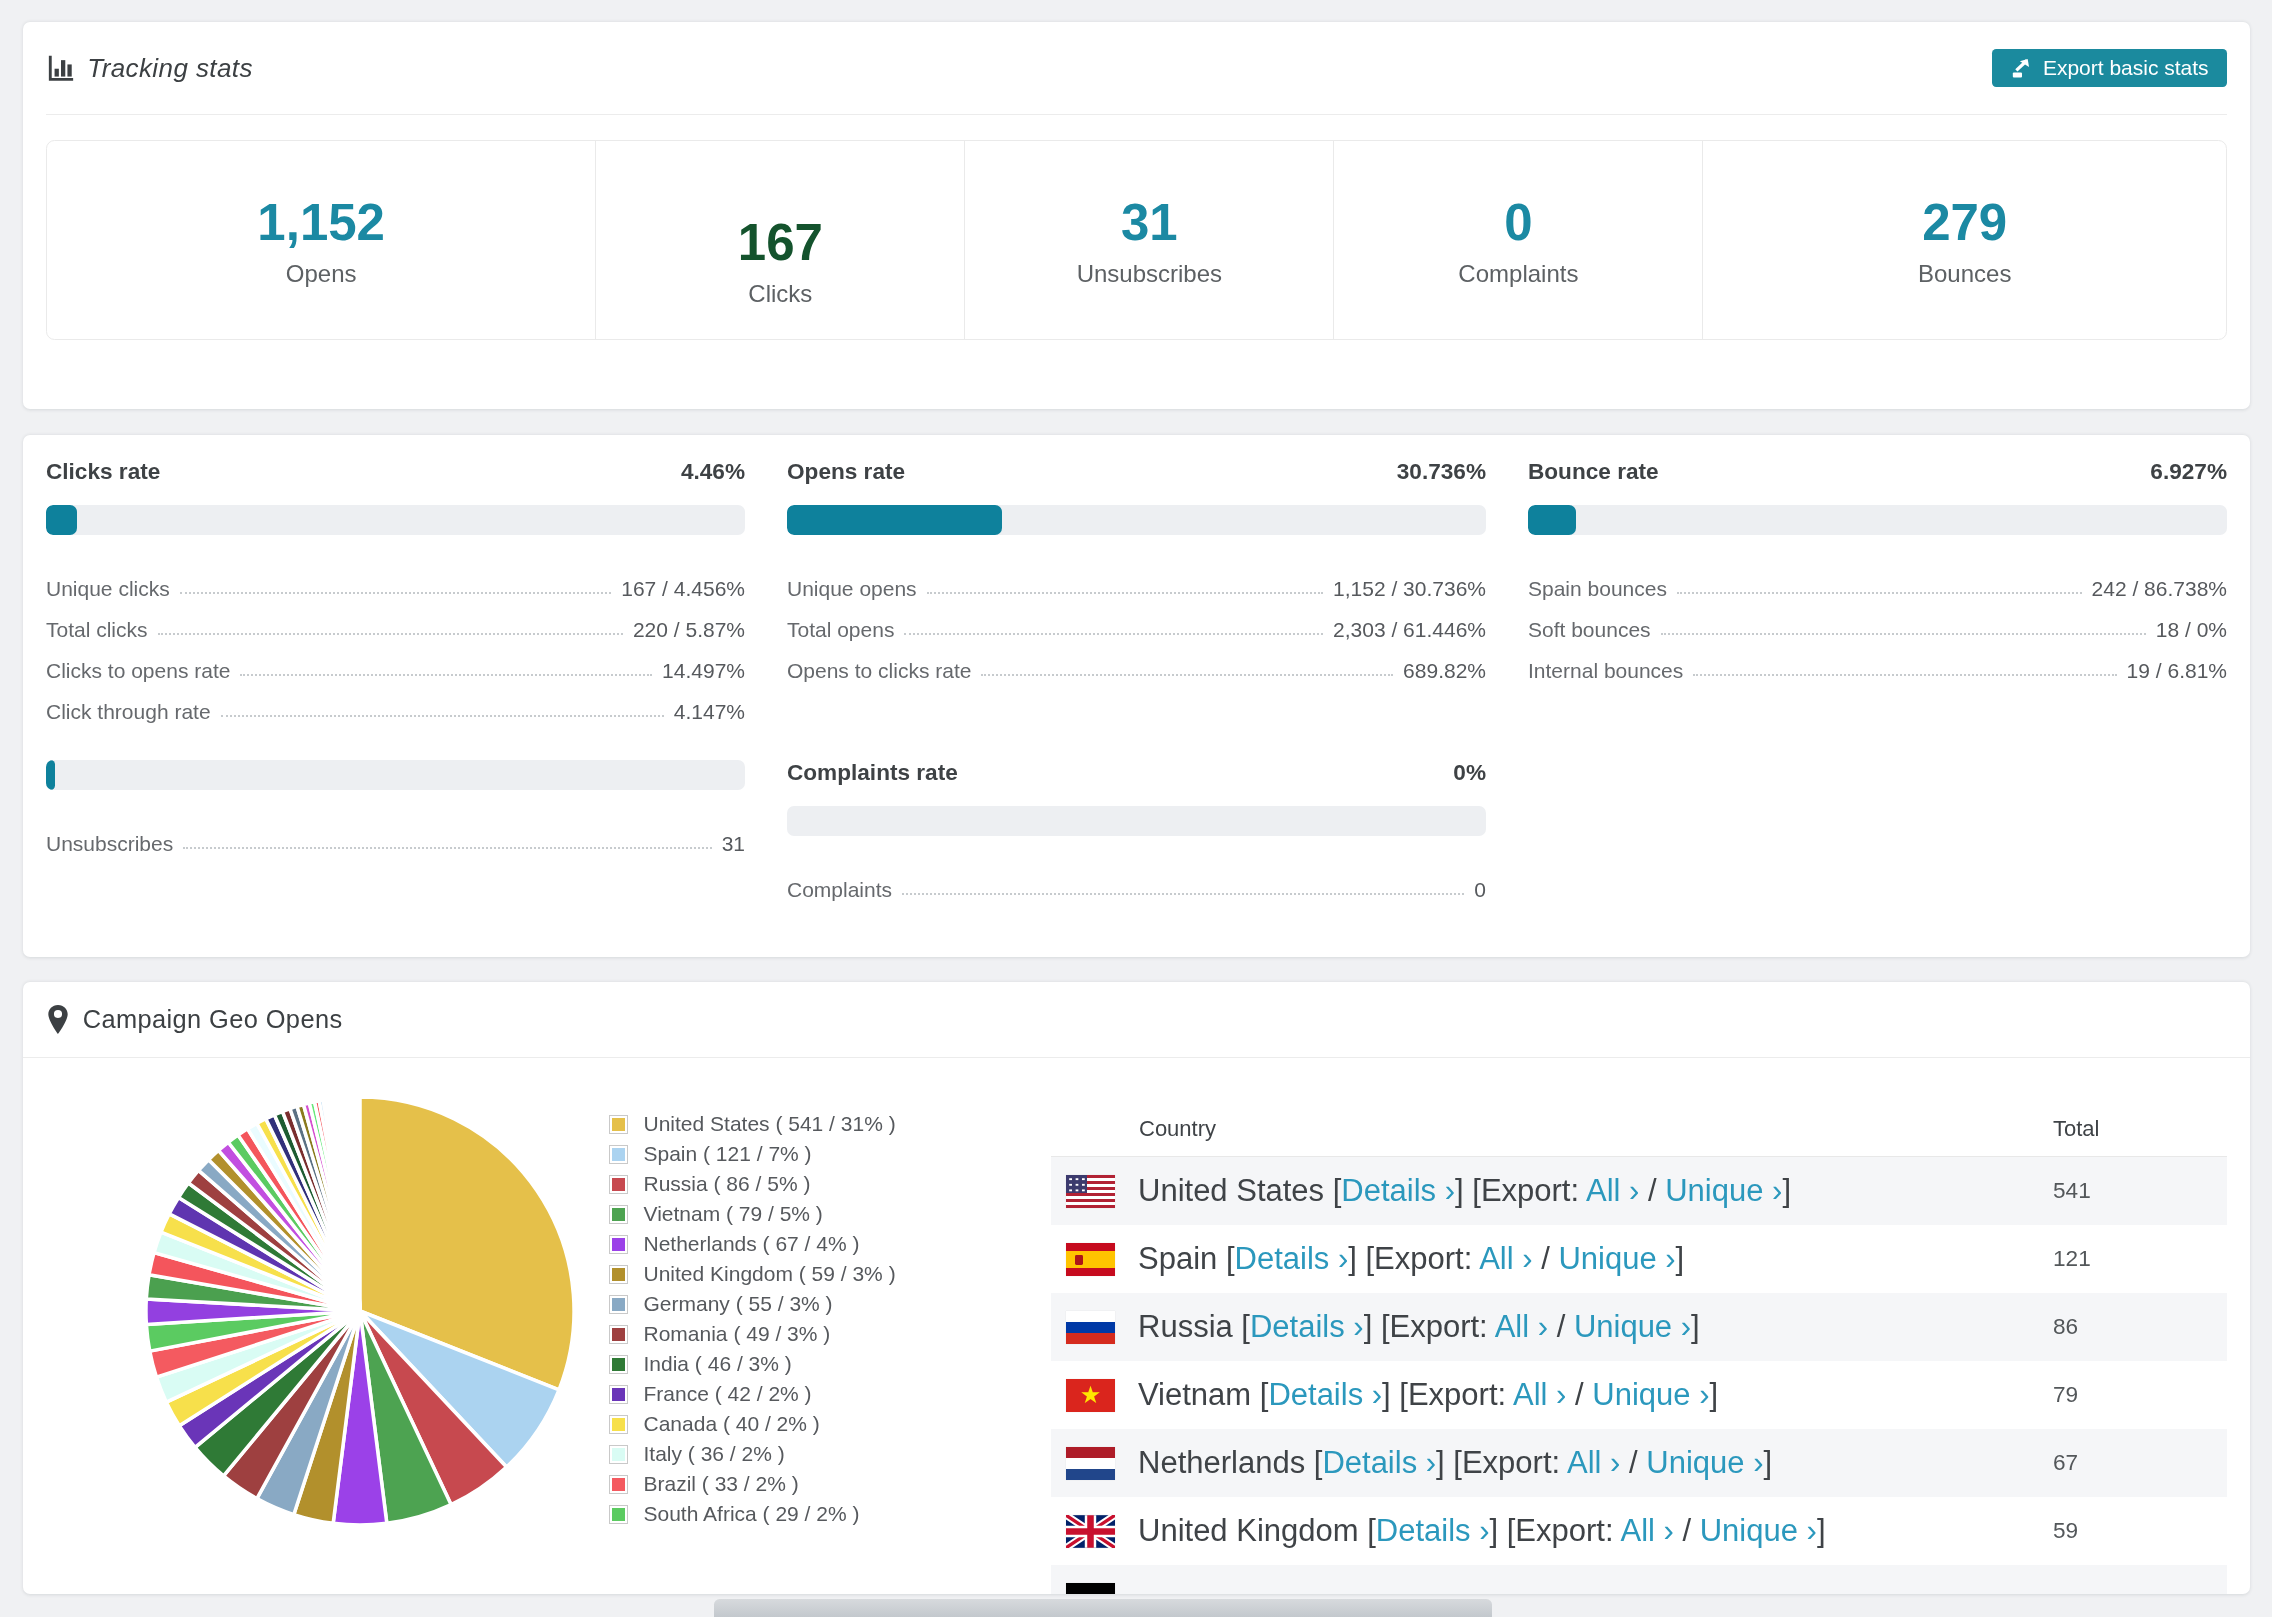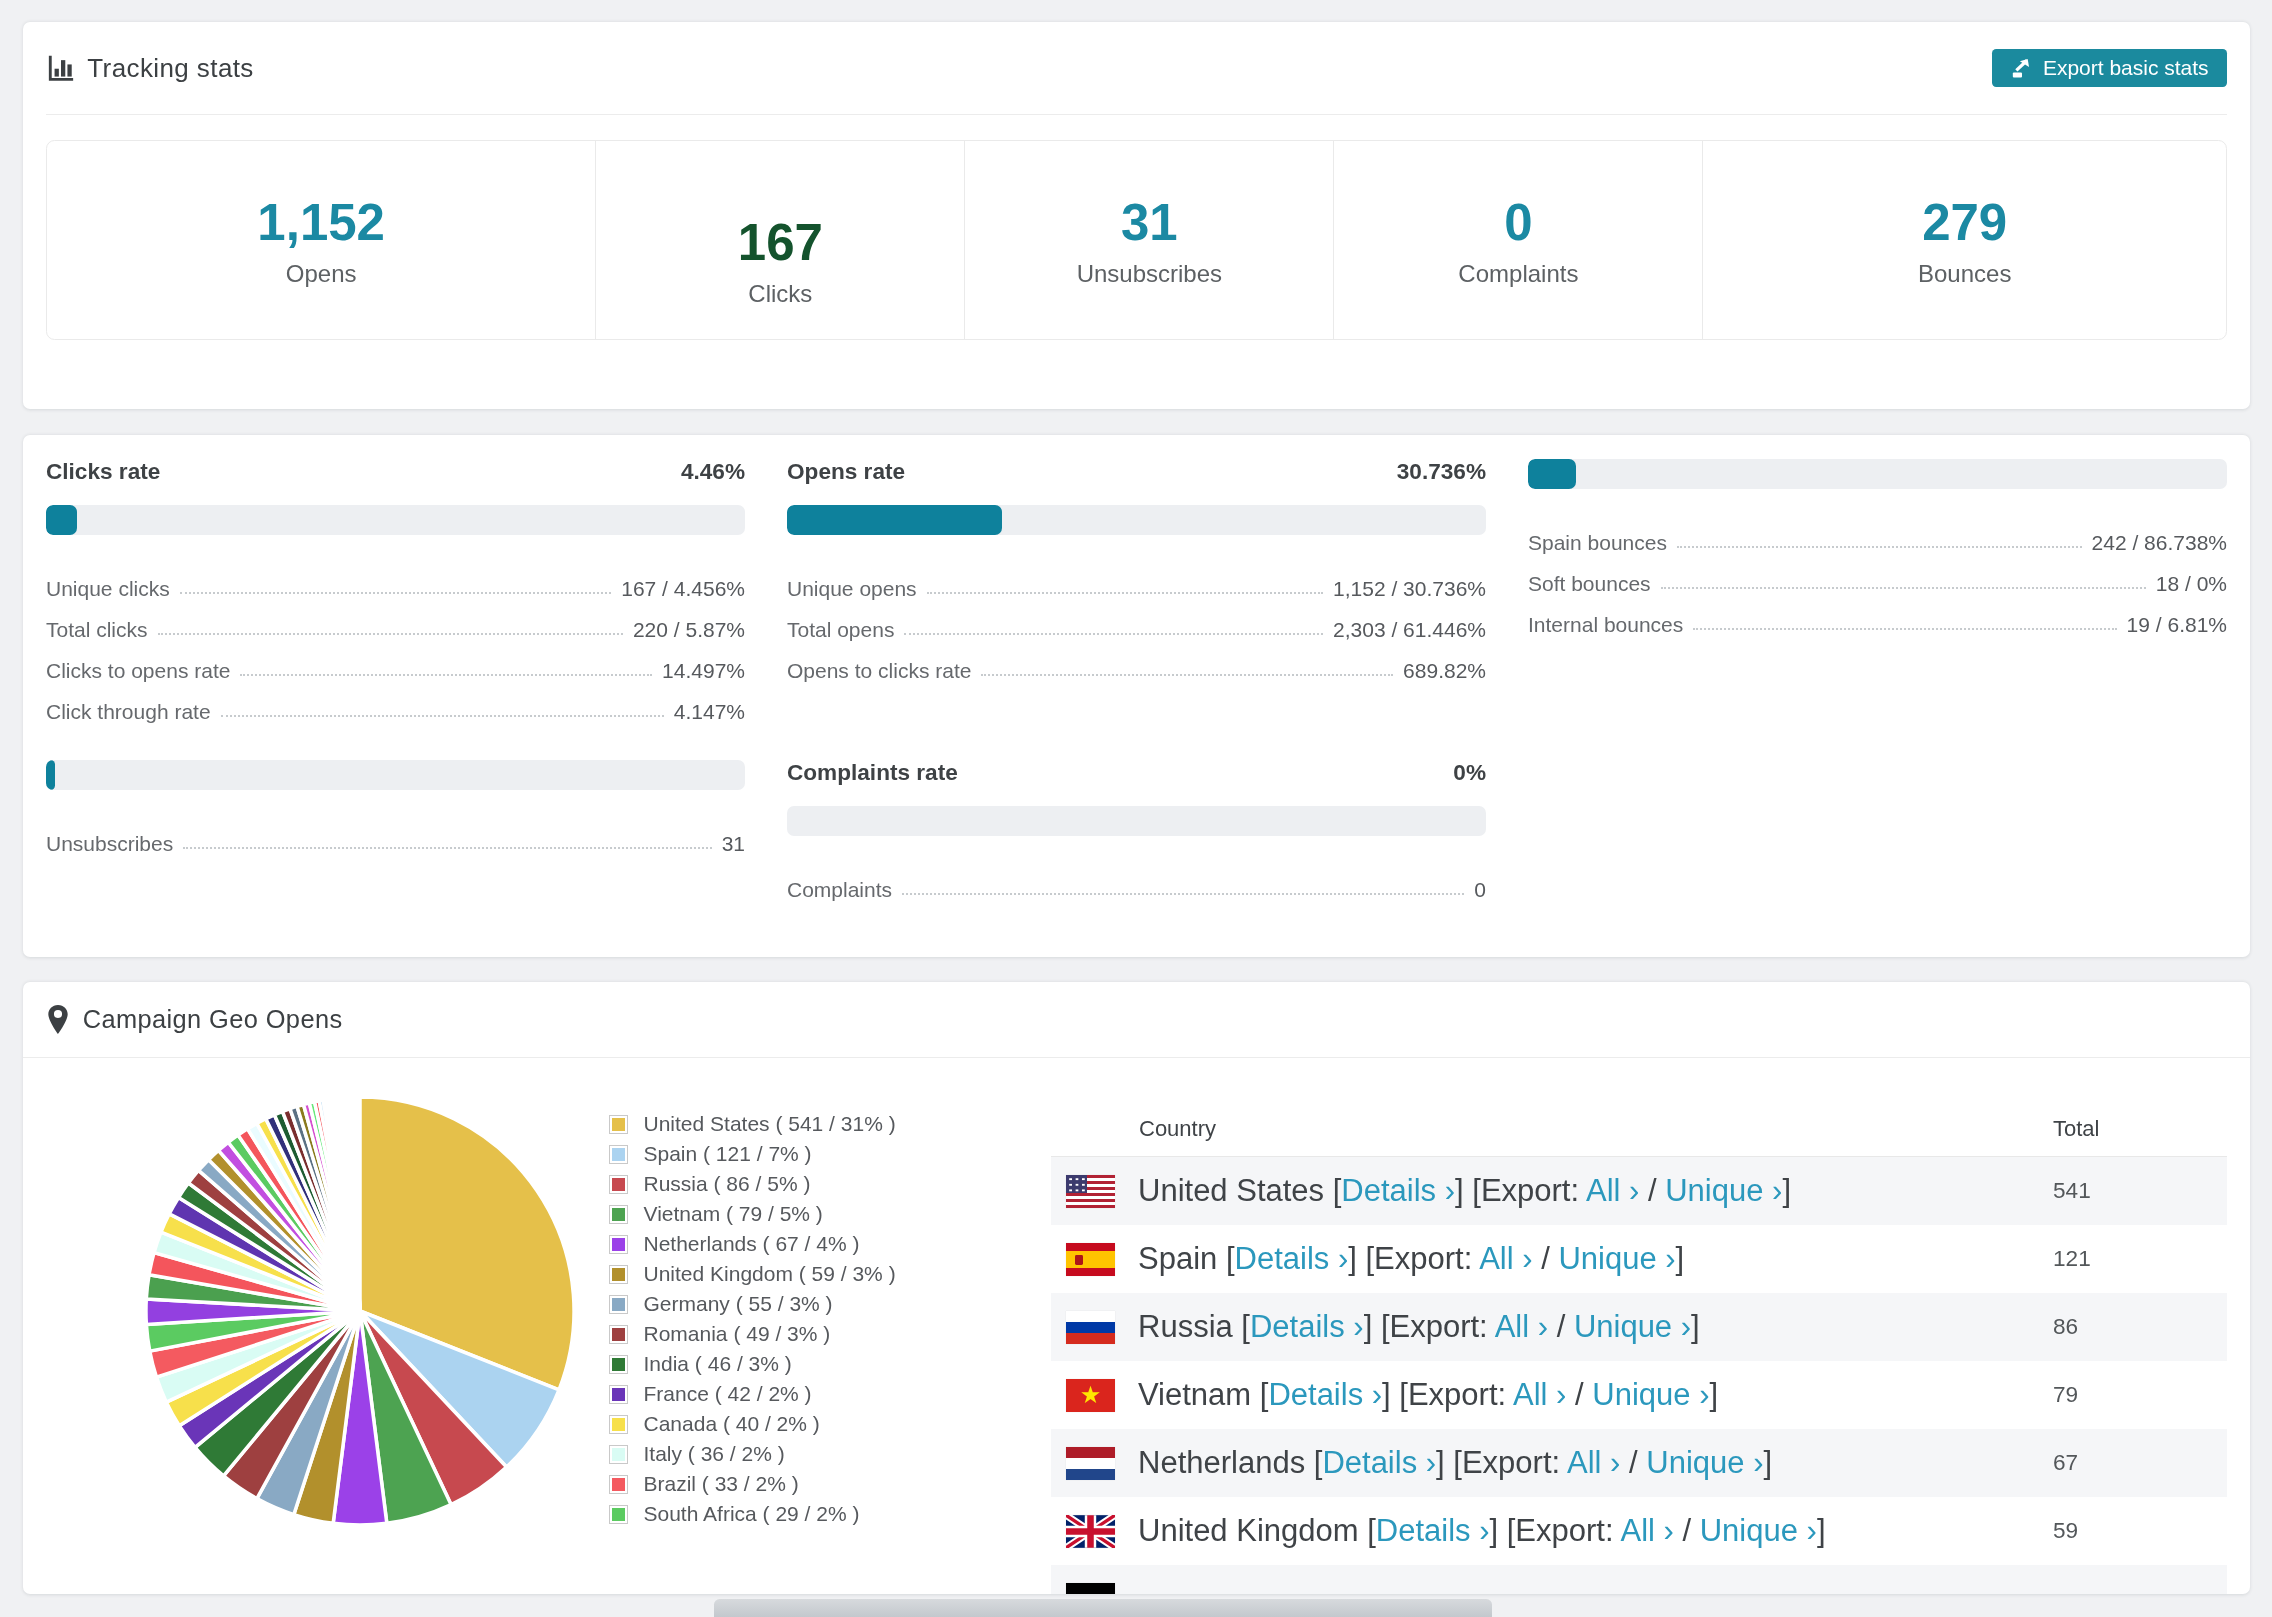--- a/index.html
+++ b/index.html
@@ -14,21 +14,21 @@
   .page { padding:22px 23px 0 23px; }
   .card {
     background:#fff;
     border-radius:7px;
     box-shadow:0 0.7px 3.5px rgba(60,70,80,.14);
   }
 
   
   .card1 { height:387px; padding:0 23px; }
   .c1-header { height:93px; display:flex; align-items:center; border-bottom:1.4px solid #ececec; }
-  .c1-title { display:flex; align-items:center; font-size:26px; color:#3c4043; letter-spacing:0.4px; }
+  .c1-title { display:flex; align-items:center; font-size:26px; color:#3c4043; letter-spacing:0.4px;font-style:italic; }
   .c1-title svg { margin-right:11.3px; }
   .spacer { flex:1; }
   .export-btn {
     display:flex; align-items:center; gap:10px;
     border:none; cursor:pointer;
     color:#fff; font-size:21px; font-family:inherit;
     padding:0 18.4px; height:38px; border-radius:4.2px;
   }
   .summary-row {
     margin-top:25.4px; height:200px;
@@ -200,20 +200,24 @@
               <div class="srow-value">2,303 / 61.446%</div>
             </div>
             <div class="srow">
               <div class="srow-label">Opens to clicks rate</div>
               <div class="srow-dots"></div>
               <div class="srow-value">689.82%</div>
             </div>
           </div>
         </div>
         <div class="rate-block">
+          <div class="rate-head">
+            <div class="rate-title">Bounce rate</div>
+            <div class="rate-value">6.927%</div>
+          </div>
           <div class="bar-track">
             <div class="bar-fill" style="background: rgb(14, 129, 156); width: max(6.927%, 8.5px);"></div>
           </div>
           <div class="rate-rows">
             <div class="srow">
               <div class="srow-label">Spain bounces</div>
               <div class="srow-dots"></div>
               <div class="srow-value">242 / 86.738%</div>
             </div>
             <div class="srow">

